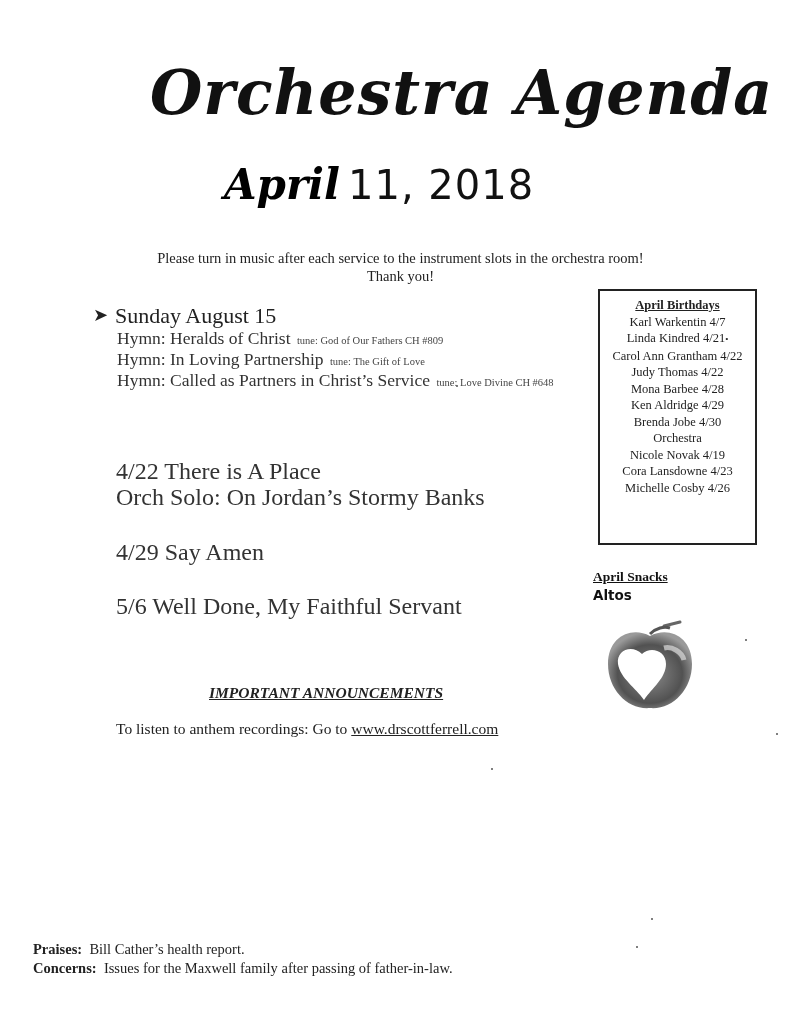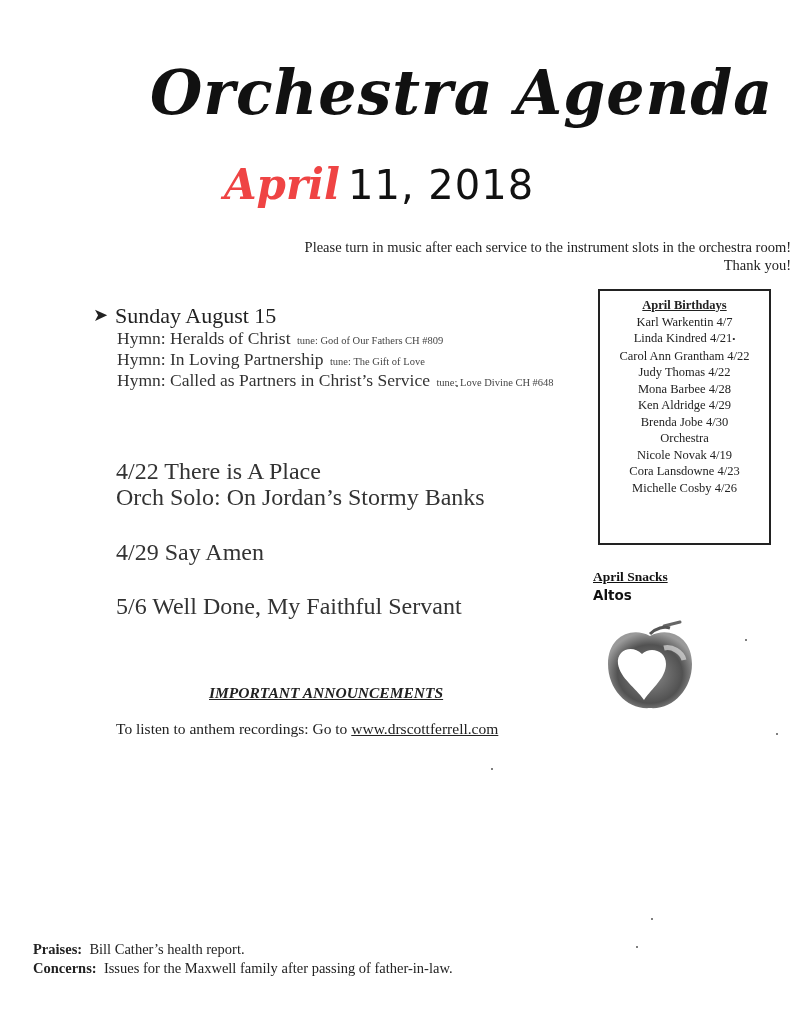--- a/index.html
+++ b/index.html
@@ -14,50 +14,50 @@
     .title {
       left: 150px; top: 56px;
       font-family: "DejaVu Serif", "Liberation Serif", serif;
       font-style: italic; font-weight: bold;
       font-size: 62px; letter-spacing: 1px; color: #111;
       transform: scaleX(0.97); transform-origin: left top;
     }
     .date-line { left: 224px; top: 160px; }
     .date-month {
       font-family: "DejaVu Serif", "Liberation Serif", serif;
-      font-style: italic; font-weight: bold; font-size: 42px; color: #ef4444;
+      font-style: italic; font-weight: bold; font-size: 42px; color: #000000;
     }
     .date-rest {
       font-family: "DejaVu Sans", "Liberation Sans", sans-serif;
       font-size: 40px; color: #111; margin-left: 8px; letter-spacing: 1px;
     }
 
     .notice {
-      left: 0; width: 791px; top: 238px; text-align: right;
+      left: 0; width: 791px; top: 249px; text-align: center;
       font-size: 14.5px; line-height: 18px; color: #222;
     }
     .notice div { display: block; }
     .notice .l1 { margin-left: 10px; }
     .notice .l2 { margin-left: 10px; }
 
     
     .sunday { left: 93px; top: 302px; }
     .sunday-head { font-size: 22px; color: #222; line-height: 26px; }
     .arrow { display: inline-block; width: 22px; font-size: 18px; vertical-align: 2px; }
     .items { margin-left: 24px; }
     .item { font-size: 17.5px; line-height: 19px; color: #333; }
     .item .tune { font-size: 10.5px; color: #444; margin-left: 2px; }
 
     
     .upcoming { left: 116px; }
     .up { font-size: 24px; color: #333; line-height: 26px; }
 
     
     .bday-box {
-      left: 598px; top: 289px; width: 173px; height: 256px;
+      left: 598px; top: 289px; width: 159px; height: 256px;
       border: 2px solid #222; box-sizing: border-box;
       text-align: center; font-size: 12.5px; color: #222; line-height: 16.5px;
       padding-top: 6px;
     }
     .bday-box .bhead { font-weight: bold; text-decoration: underline; }
     .bday-box .ohead { }
 
     
     .snacks { left: 593px; top: 568px; font-family: "DejaVu Sans", "Liberation Sans", sans-serif; font-weight: bold; font-size: 13.5px; line-height: 18px; color: #111; }
     .snacks .shead { text-decoration: underline; font-family: Liberation Serif, serif; }

